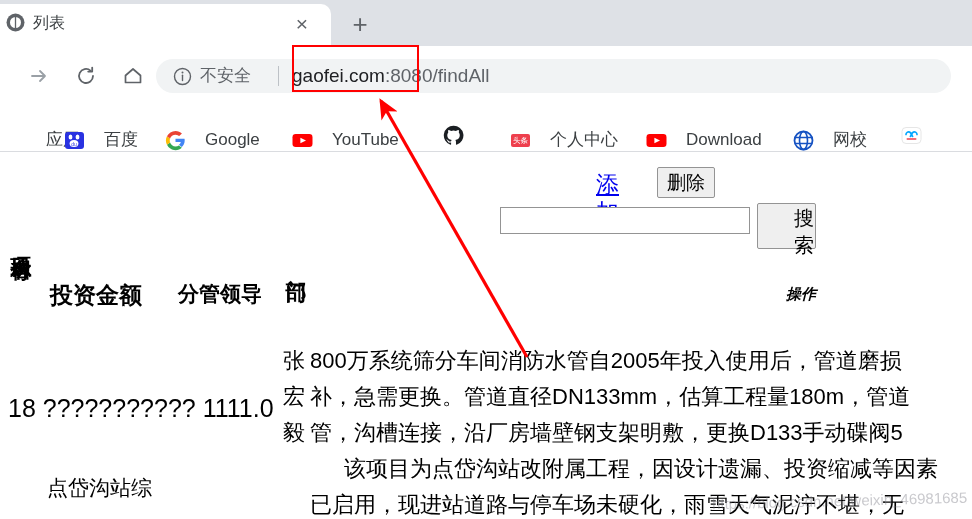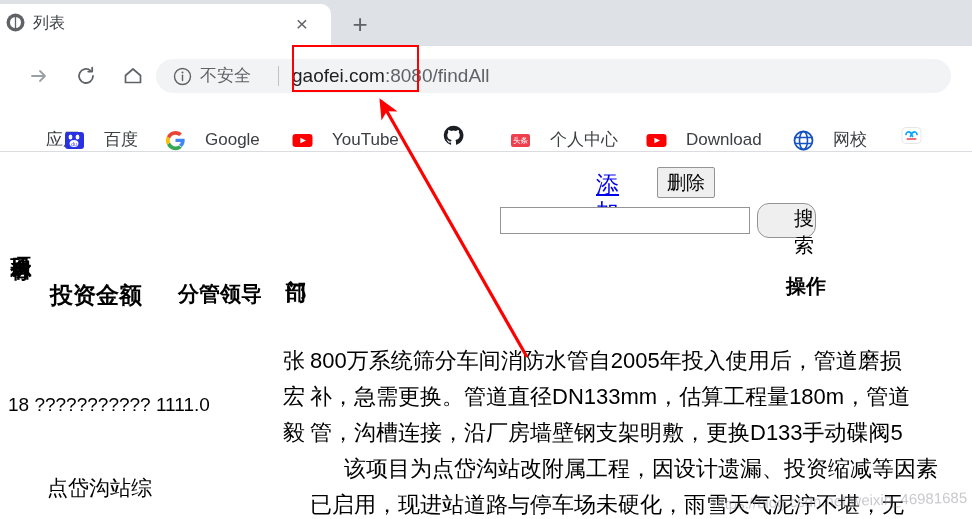--- a/index.html
+++ b/index.html
@@ -88,40 +88,40 @@
     font-size:19px; color:#000; background:#efefef; border:1px solid #949494;
     border-radius:2px; cursor:pointer; font-family:"Liberation Sans", sans-serif;
   }
   #search-row { position:absolute; left:500px; top:55px; }
   #search-input {
     position:absolute; left:0; top:0; width:250px; height:27px;
     border:1px solid #949494; background:#fff; font-size:15px; padding:0 3px;
     font-family:"Liberation Sans", sans-serif; color:#000;
   }
   #btn-search {
-    position:absolute; left:257px; top:-4px; width:59px; height:35px;
+    position:absolute; left:257px; top:-4px; width:59px; height:46px;
     font-size:20px; color:#000; background:#efefef; border:1px solid #949494;
-    border-radius:12px; cursor:pointer; font-family:"Liberation Sans", sans-serif;padding-left:36px;
+    border-radius:2px; cursor:pointer; font-family:"Liberation Sans", sans-serif;padding-left:36px;
   }
 
   
   #data-table { position:absolute; left:0; top:88px; width:972px; }
   .th { position:absolute; font-weight:bold; color:#000; }
   .th-vertical {
     writing-mode: vertical-rl; text-orientation: upright;
     font-size:21px; line-height:23px; letter-spacing:1px;
   }
   #th-name { left:10px; top:0px; height:110px; }
   #th-amount { left:50px; top:40px; font-size:23px; }
   #th-leader { left:178px; top:40px; font-size:21px; }
   #th-dept { left:285px; top:22px; height:58px; }
-  #th-action { left:786px; top:33px; font-size:20px; }
+  #th-action { left:786px; top:45px; font-size:15px;font-style:italic; }
 
   .td { position:absolute; color:#000; }
-  #td-row1-id { left:8px; top:154px; font-size:19px; white-space:nowrap; }
+  #td-row1-id { left:8px; top:154px; font-size:25px; white-space:nowrap; }
   #td-row1-leader {
     left:283px; top:103px; width:26px; font-size:22px; line-height:36px;
     text-align:left;
   }
   #td-row1-desc {
     left:310px; top:103px; width:700px; font-size:22px; line-height:36px;
     color:#000; white-space:nowrap; overflow:hidden;
   }
   .desc-indent { display:inline-block; width:34px; }
   #td-row2-name {

